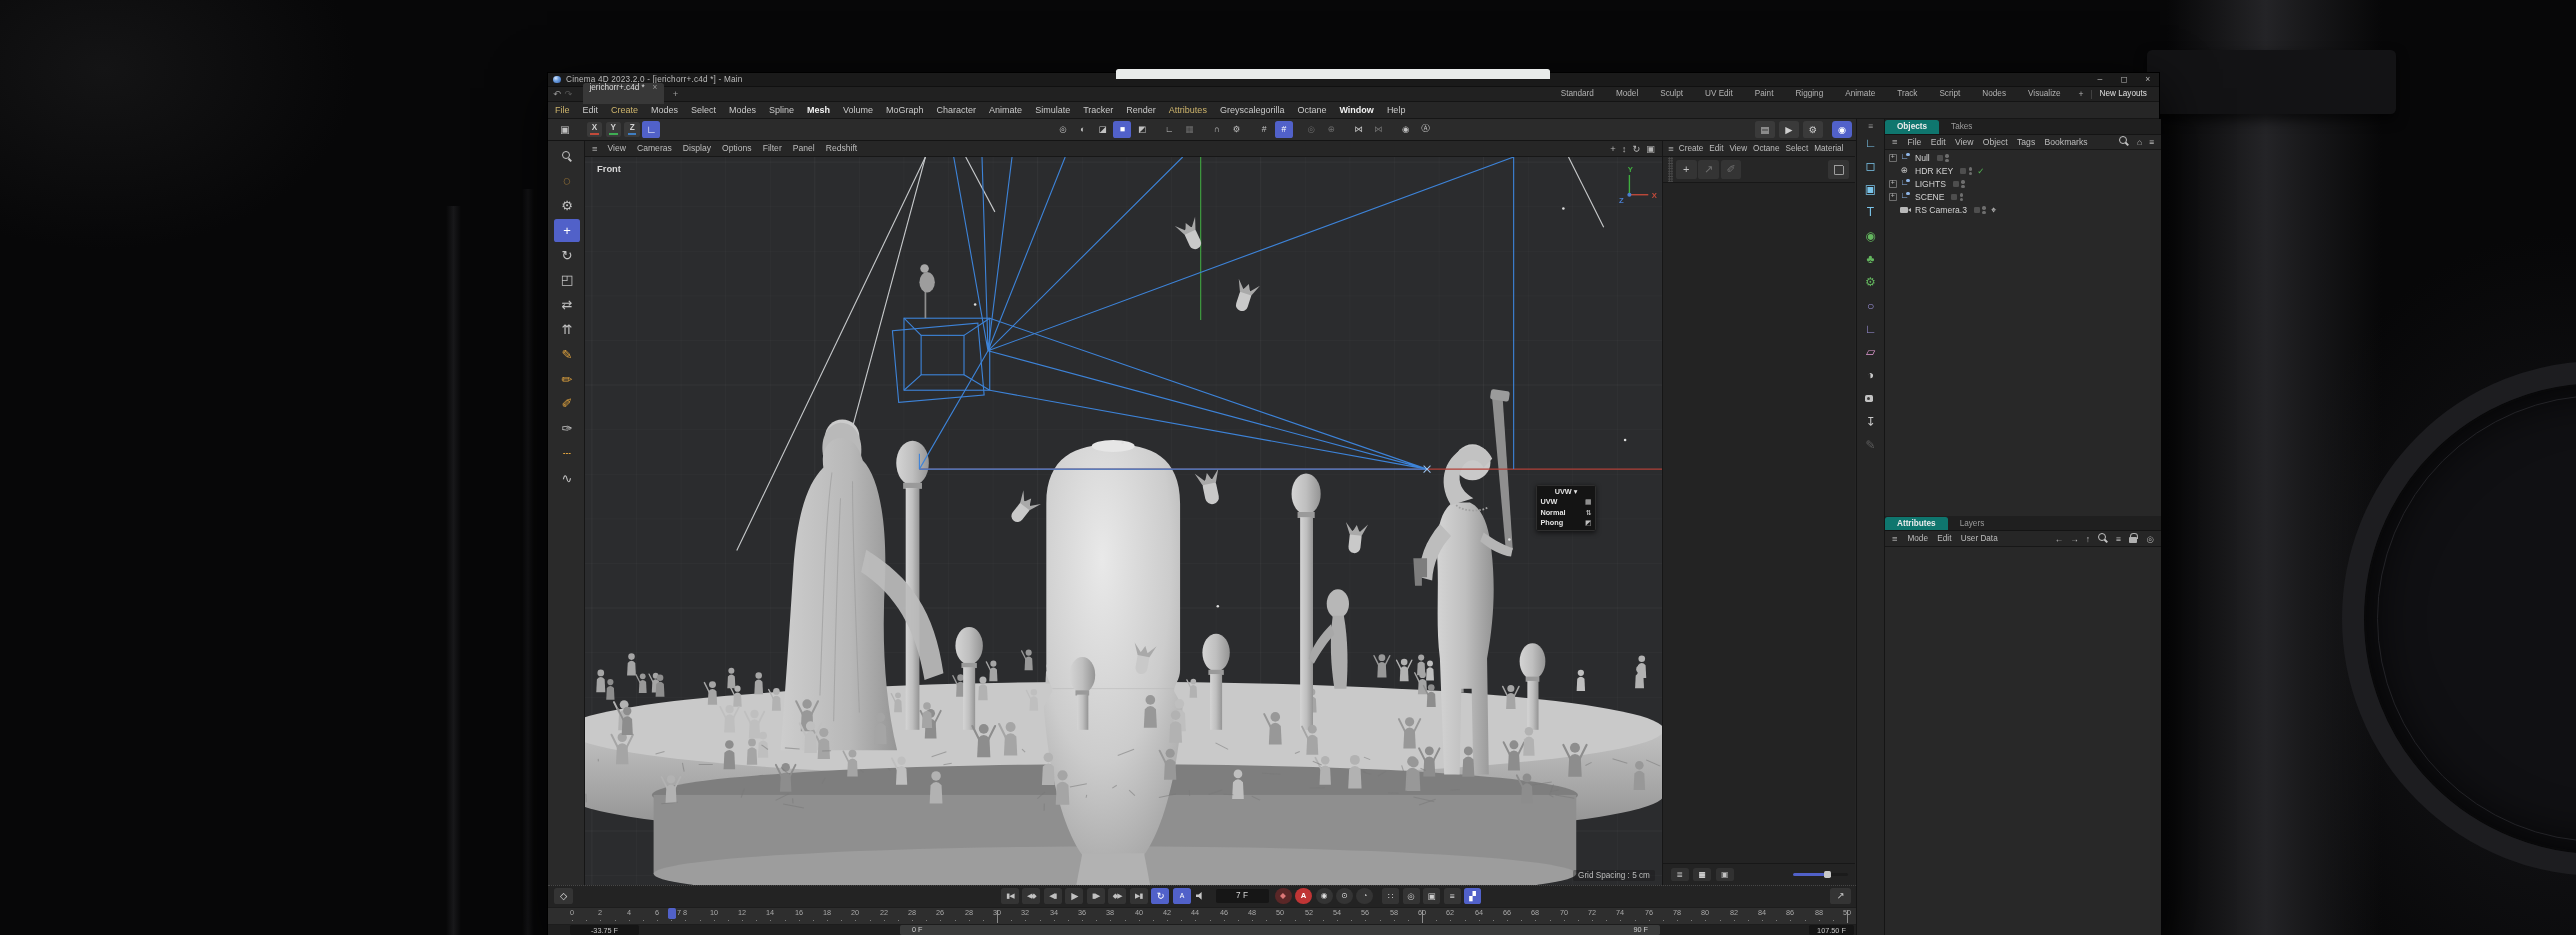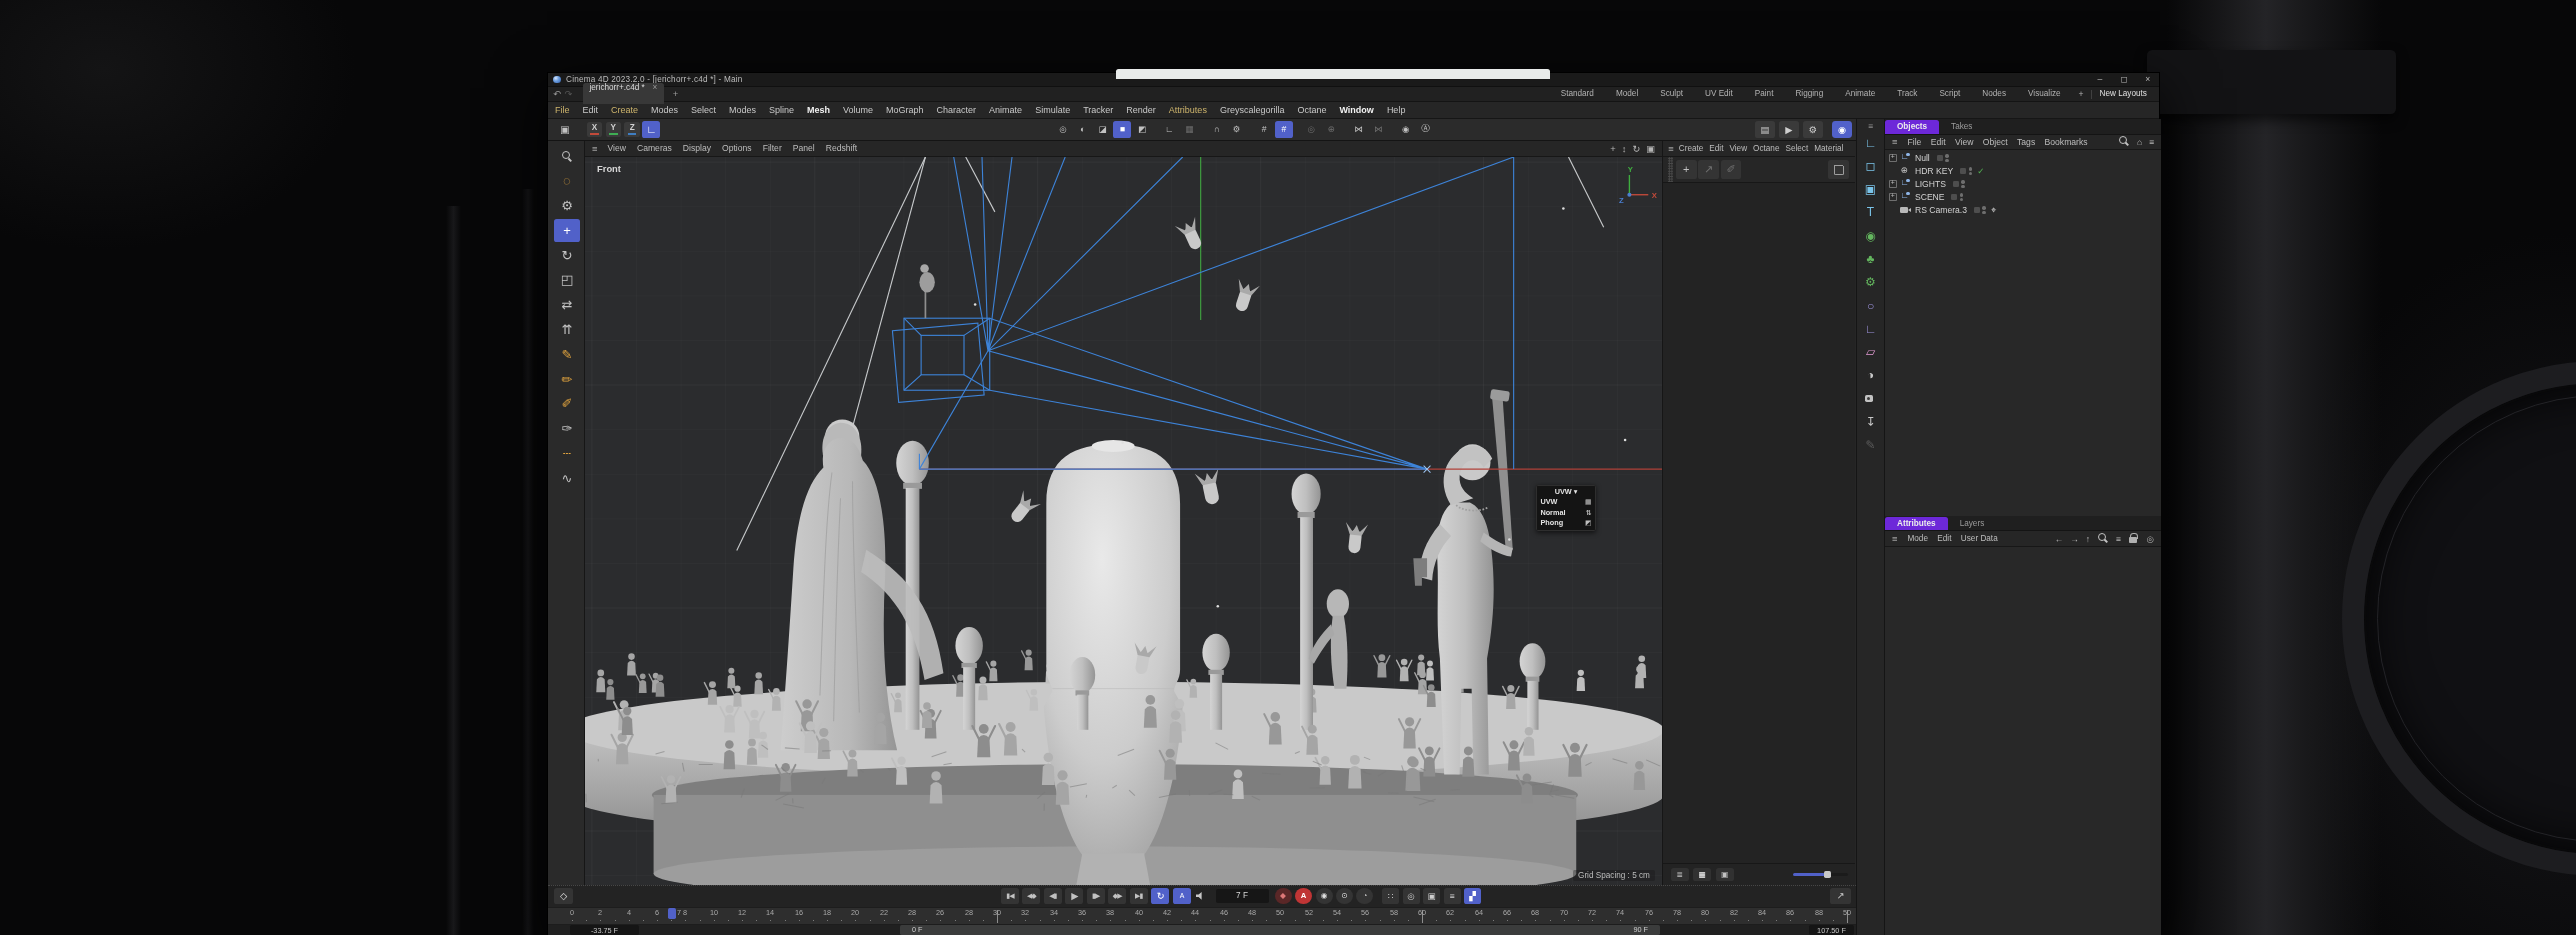--- a/index.html
+++ b/index.html
@@ -96,21 +96,21 @@
   .tone-cyan{color:#7ac3e8 !important;}
   .tone-green{color:#63b55e !important;}
   .tone-purple{color:#9d93dd !important;}
   .tone-pink{color:#e29ad3 !important;}
   .tone-gray{color:#c9c9c9 !important;}
   .tone-dim{color:#5d5d5d !important;}
   
   #rightcol{position:absolute;left:1337px;top:46px;width:276px;height:817px;background:#282828;display:flex;flex-direction:column;}
   .ptabs{height:15.5px;background:#1f1f1f;display:flex;align-items:flex-end;border-bottom:0.9px solid #141414;flex:none;}
   .ptab{height:13.7px;padding:0 12px;display:flex;align-items:center;font-size:8.2px;color:#9c9c9c;}
-  .ptab.on{background:#6d28d9;color:#ececec;font-weight:bold;border-radius:2.6px 2.6px 0 0;margin-top:24px;}
+  .ptab.on{background:#0f766e;color:#ececec;font-weight:bold;border-radius:2.6px 2.6px 0 0;margin-top:24px;}
   .pmicons{margin-left:auto;display:flex;gap:6.9px;align-items:center;color:#b5b5b5;font-size:8.6px;}
   
   #otree{padding:1.7px 0 0 3.4px;}
   .orow{height:13px;display:flex;align-items:center;font-size:8.6px;color:#d2d2d2;}
   .expbox{width:7.7px;height:7.7px;border:0.9px solid #6f6f6f;border-radius:0.9px;margin:0 2.6px 0 0.9px;position:relative;visibility:hidden;flex:none;}
   .expbox::before{content:"+";position:absolute;left:0.4px;top:-2.1px;font-size:6.9px;color:#bbb;}
   .orow.exp .expbox{visibility:visible;}
   .ticon{width:12px;height:10.3px;position:relative;margin-right:3.4px;flex:none;}
   .i-null .ticon::before{content:"∟";position:absolute;left:0.9px;top:-1.7px;color:#8fb6e8;font-size:8.6px;font-weight:bold;}
   .i-null .ticon::after{content:"";position:absolute;left:6.9px;top:0;width:3.4px;height:3.4px;border-radius:50%;background:#8fb6e8;}

